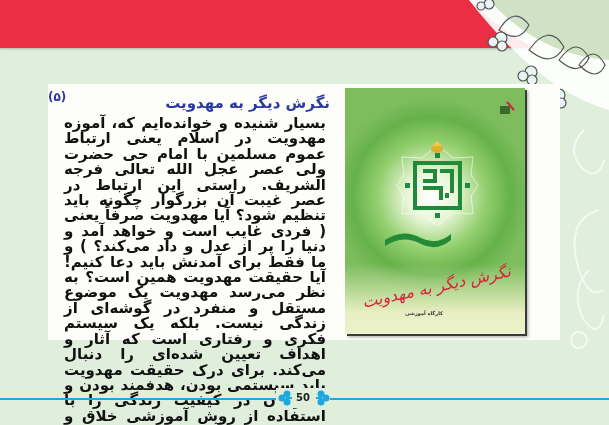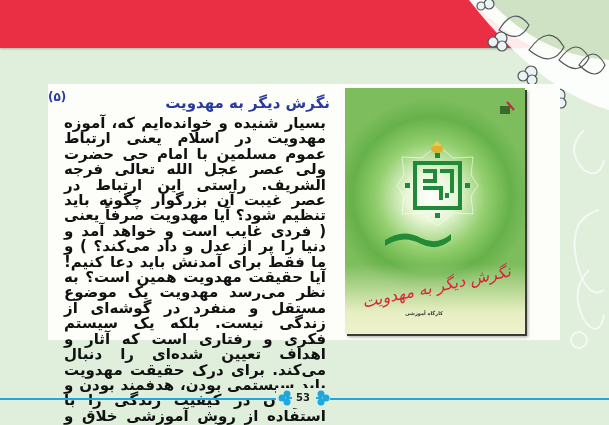--- a/index.html
+++ b/index.html
@@ -171,21 +171,21 @@
 <div class="footer-line"></div>
 <div class="page-num-wrap"></div>
 <svg class="fleur" style="left:278px" viewBox="0 0 14 16">
   <g fill="#1fa8e0">
       <circle cx="9" cy="4" r="3.5"></circle>
       <circle cx="9" cy="12" r="3.5"></circle>
       <circle cx="4" cy="8" r="3.5"></circle>
       <rect x="8" y="7" width="6" height="2"></rect>
     </g>
 </svg>
-<div class="page-num">53</div>
+<div class="page-num">50</div>
 <svg class="fleur" style="left:316px" viewBox="0 0 14 16">
   <g fill="#1fa8e0">
       <circle cx="5" cy="4" r="3.5"></circle>
       <circle cx="5" cy="12" r="3.5"></circle>
       <circle cx="10" cy="8" r="3.5"></circle>
       <rect x="0" y="7" width="6" height="2"></rect>
     </g>
 </svg>
 
 </body></html>

